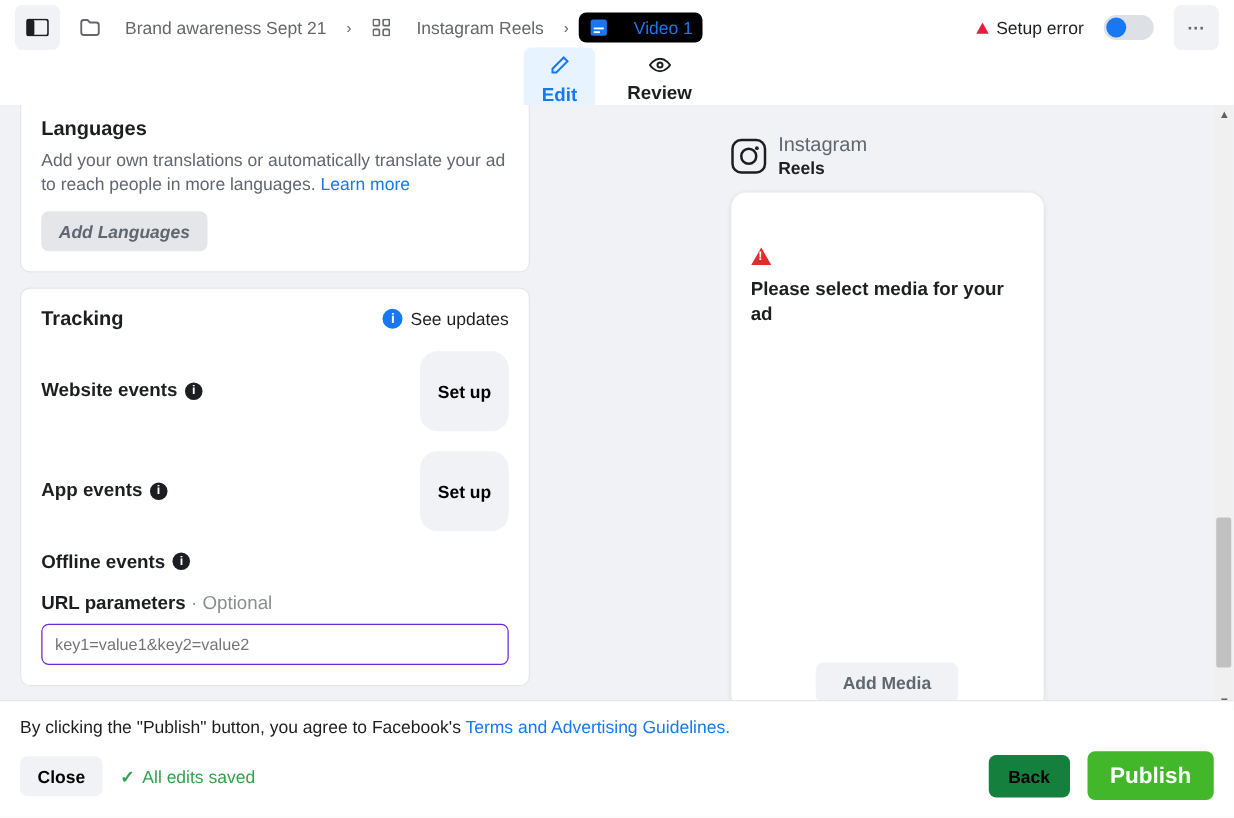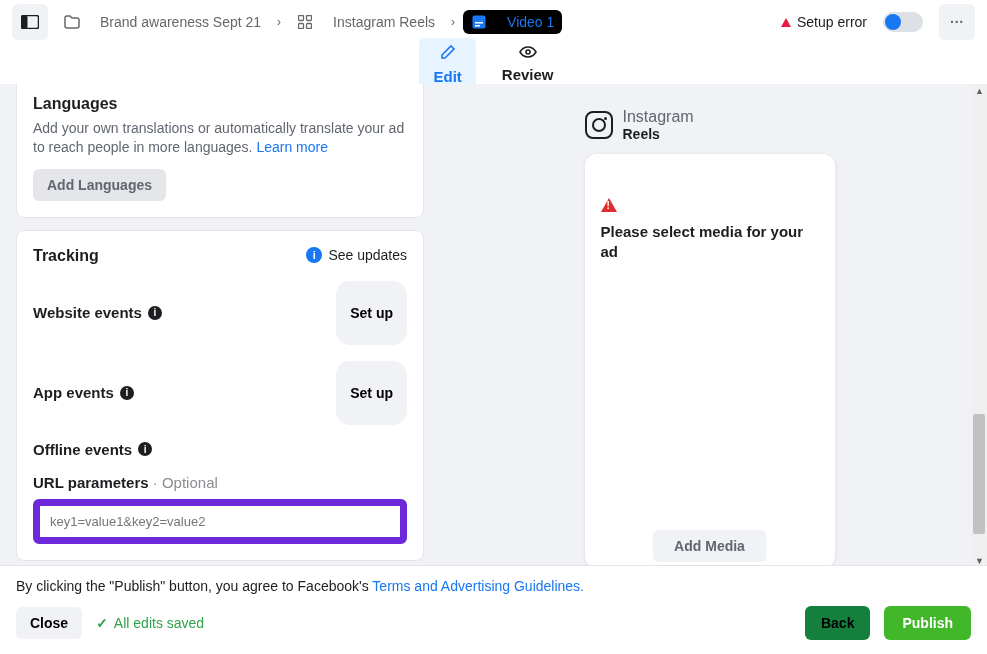--- a/index.html
+++ b/index.html
@@ -23,30 +23,30 @@
 .tab { display: flex; align-items: center; gap: 8px; padding: 6px 14px; border-radius: 6px; font-weight: 600; font-size: 15px; color: #1c1e21; flex-direction: column; }
 .tab.active { background: #e7f3ff; color: #1877f2; }
 .tab.active svg { stroke: #1877f2; }
 
 .content { position: absolute; top: 84px; left: 0; right: 0; bottom: 86px; display: flex; background: #f0f2f5; overflow: hidden; }
 .left-col { width: 432px; padding: 0 8px 0 16px; overflow: hidden; background: #f0f2f5; }
 .card { background: #fff; border: 1px solid #e4e6ea; border-radius: 8px; padding: 16px; margin-bottom: 12px; }
 .card h3 { font-size: 16px; font-weight: 700; margin-bottom: 6px; }
 .card p { font-size: 14px; color: #606770; line-height: 1.35; }
 .card a { color: #1877f2; text-decoration: none; }
-.btn-grey { background: #e4e6ea; border: none; border-radius: 6px; padding: 8px 14px; font-size: 14px; font-weight: 600; color: #606770; margin-top: 12px; cursor: default; }
+.btn-grey { background: #e4e6ea; border: none; border-radius: 6px; padding: 8px 14px; font-size: 14px; font-weight: 600; color: #606770; margin-top: 12px; cursor: default; font-style: italic; }
 .see-upd { position: absolute; right: 16px; top: 16px; display: flex; align-items: center; gap: 6px; font-size: 14px; color: #1c1e21; }
 .info-blue { width: 16px; height: 16px; border-radius: 50%; background: #1877f2; color: #fff; font-size: 11px; font-weight: 700; display: inline-flex; align-items: center; justify-content: center; }
 .track-row { display: flex; align-items: center; justify-content: space-between; margin-top: 16px; }
 .track-label { font-size: 15px; font-weight: 600; display: flex; align-items: center; gap: 6px; }
 .info-dark { width: 14px; height: 14px; border-radius: 50%; background: #1c1e21; color: #fff; font-size: 10px; font-weight: 700; display: inline-flex; align-items: center; justify-content: center; }
 .setup-btn { background: #f0f2f5; border: none; border-radius: 14px; padding: 24px 14px; font-size: 14px; font-weight: 600; }
 .url-label { font-size: 15px; font-weight: 600; margin-top: 16px; }
 .url-opt { color: #8a8d91; font-weight: 400; }
-.url-input { width: 100%; margin-top: 8px; border: 7px solid #6d28d9; border-radius: 6px; padding: 8px 10px; font-size: 13px; color: #8a8d91; background: #fff; }
+.url-input { width: 100%; margin-top: 8px; border: 1px solid #6d28d9; border-radius: 6px; padding: 8px 10px; font-size: 13px; color: #8a8d91; background: #fff; }
 
 .right-col { flex: 1; background: #f0f2f5; display: flex; flex-direction: column; align-items: center; padding-top: 24px; position: relative; }
 .ig-head { display: flex; align-items: center; gap: 10px; width: 250px; margin-bottom: 12px; }
 .ig-logo { width: 28px; height: 28px; border: 2px solid #1c1e21; border-radius: 8px; display: flex; align-items: center; justify-content: center; position: relative; }
 .ig-logo::after { content: ''; width: 10px; height: 10px; border: 2px solid #1c1e21; border-radius: 50%; }
 .ig-logo::before { content: ''; position: absolute; right: 4px; top: 4px; width: 3px; height: 3px; background: #1c1e21; border-radius: 50%; }
 .ig-text .plat { font-size: 16px; color: #606770; }
 .ig-text .fmt { font-size: 14px; font-weight: 700; }
 .phone { width: 250px; height: 420px; background: #fff; border-radius: 12px; box-shadow: 0 1px 4px rgba(0,0,0,0.1); padding: 44px 16px 16px; position: relative; }
 .warn-tri { width: 0; height: 0; border-left: 8px solid transparent; border-right: 8px solid transparent; border-bottom: 14px solid #e02c2c; position: relative; margin-bottom: 10px; }
@@ -61,21 +61,21 @@
 
 .footer { position: absolute; left: 0; right: 0; bottom: 0; background: #fff; border-top: 1px solid #e4e6ea; padding: 12px 16px 14px; }
 .foot-text { font-size: 14px; color: #1c1e21; margin-bottom: 12px; }
 .foot-text a { color: #1877f2; text-decoration: none; }
 .foot-row { display: flex; align-items: center; gap: 14px; }
 .close-btn { background: #f0f2f5; border: none; border-radius: 6px; padding: 8px 14px; font-size: 14px; font-weight: 600; }
 .saved { display: flex; align-items: center; gap: 6px; color: #31a24c; font-size: 14px; }
 .check { color: #31a24c; font-weight: 700; }
 .spacer { flex: 1; }
 .back-btn { background: #15803d; border: none; border-radius: 6px; padding: 9px 16px; font-size: 14px; font-weight: 600; }
-.publish-btn { background: #42b72a; color: #fff; border: none; border-radius: 6px; padding: 9px 18px; font-size: 14px; font-weight: 700; }
+.publish-btn { background: #42b72a; color: #fff; border: none; border-radius: 6px; padding: 9px 18px; font-size: 18px; font-weight: 700; }
 </style>
 </head>
 <body>
 
 <div class="topbar">
   <div class="panel-toggle">
     <svg width="18" height="14" viewBox="0 0 18 14">
         <rect x="0.5" y="0.5" width="17" height="13" rx="2" fill="none" stroke="#1c1e21" stroke-width="1.5"></rect>
         <rect x="0.5" y="0.5" width="6" height="13" rx="2" fill="#1c1e21"></rect>
       </svg>

